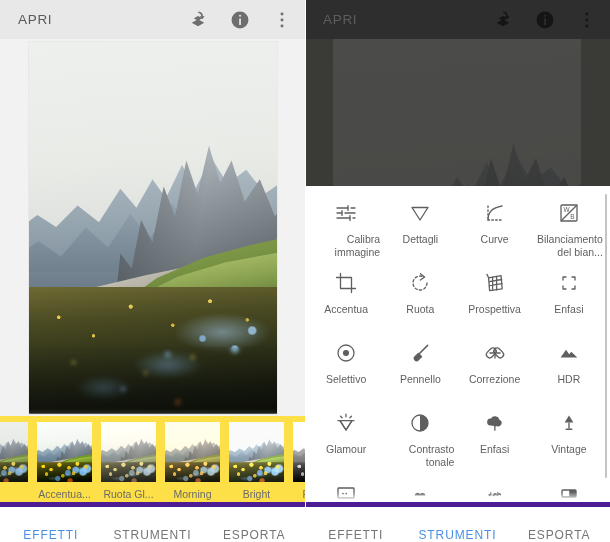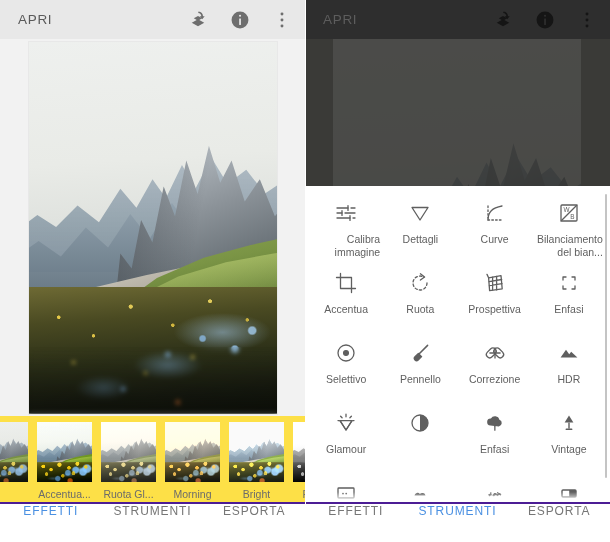--- a/index.html
+++ b/index.html
@@ -179,22 +179,22 @@
   .fx-faded  { filter: saturate(0.62) contrast(0.9) brightness(1.1) sepia(0.12); }
   .fx-morning{ filter: sepia(0.32) saturate(1.25) brightness(1.04) hue-rotate(-8deg); }
   .fx-bright { filter: brightness(1.22) saturate(1.08) contrast(0.96); }
   .fx-fineart{ filter: grayscale(1) contrast(1.22); }
 
   
   .tabbar {
     position: absolute; left: 0; bottom: 0;
     width: 305px; height: 40px;
     background: #ffffff;
-    border-top: 2px solid #4c1d95;
-    display: flex; align-items: flex-start;
+    border-top: 5px solid #4c1d95;
+    display: flex; align-items: flex-end;
   }
   .tab {
     flex: 1 1 0; text-align: center;
     font-size: 12px; letter-spacing: 0.9px;
     color: #767676;
     user-select: none;
   }
   .tab.active { color: #4a90e2; }
 
   
@@ -618,20 +618,21 @@
           </div>
           <div class="tool">
             <div class="tool-ico">
               <svg viewBox="0 0 24 24">
                 <g stroke="#5f5f5f" fill="none" stroke-width="1.3" stroke-linecap="round" stroke-linejoin="round">
                   <circle cx="12" cy="12" r="8"></circle>
                   <path d="M12 4a8 8 0 0 1 0 16z" fill="#5f5f5f" stroke="none"></path>
                 </g>
               </svg>
             </div>
+            <div class="tool-label">Contrasto tonale</div>
           </div>
           <div class="tool">
             <div class="tool-ico">
               <svg viewBox="0 0 24 24">
                 <g fill="#5f5f5f">
                   <path d="M7.4 14.6a3.5 3.5 0 0 1 .5-7 4.6 4.6 0 0 1 8.5 1.2 3.4 3.4 0 0 1-.6 6.6z"></path>
                   <rect x="11.2" y="14.6" width="1.3" height="5.2" rx="0.6"></rect>
                 </g>
               </svg>
             </div>

